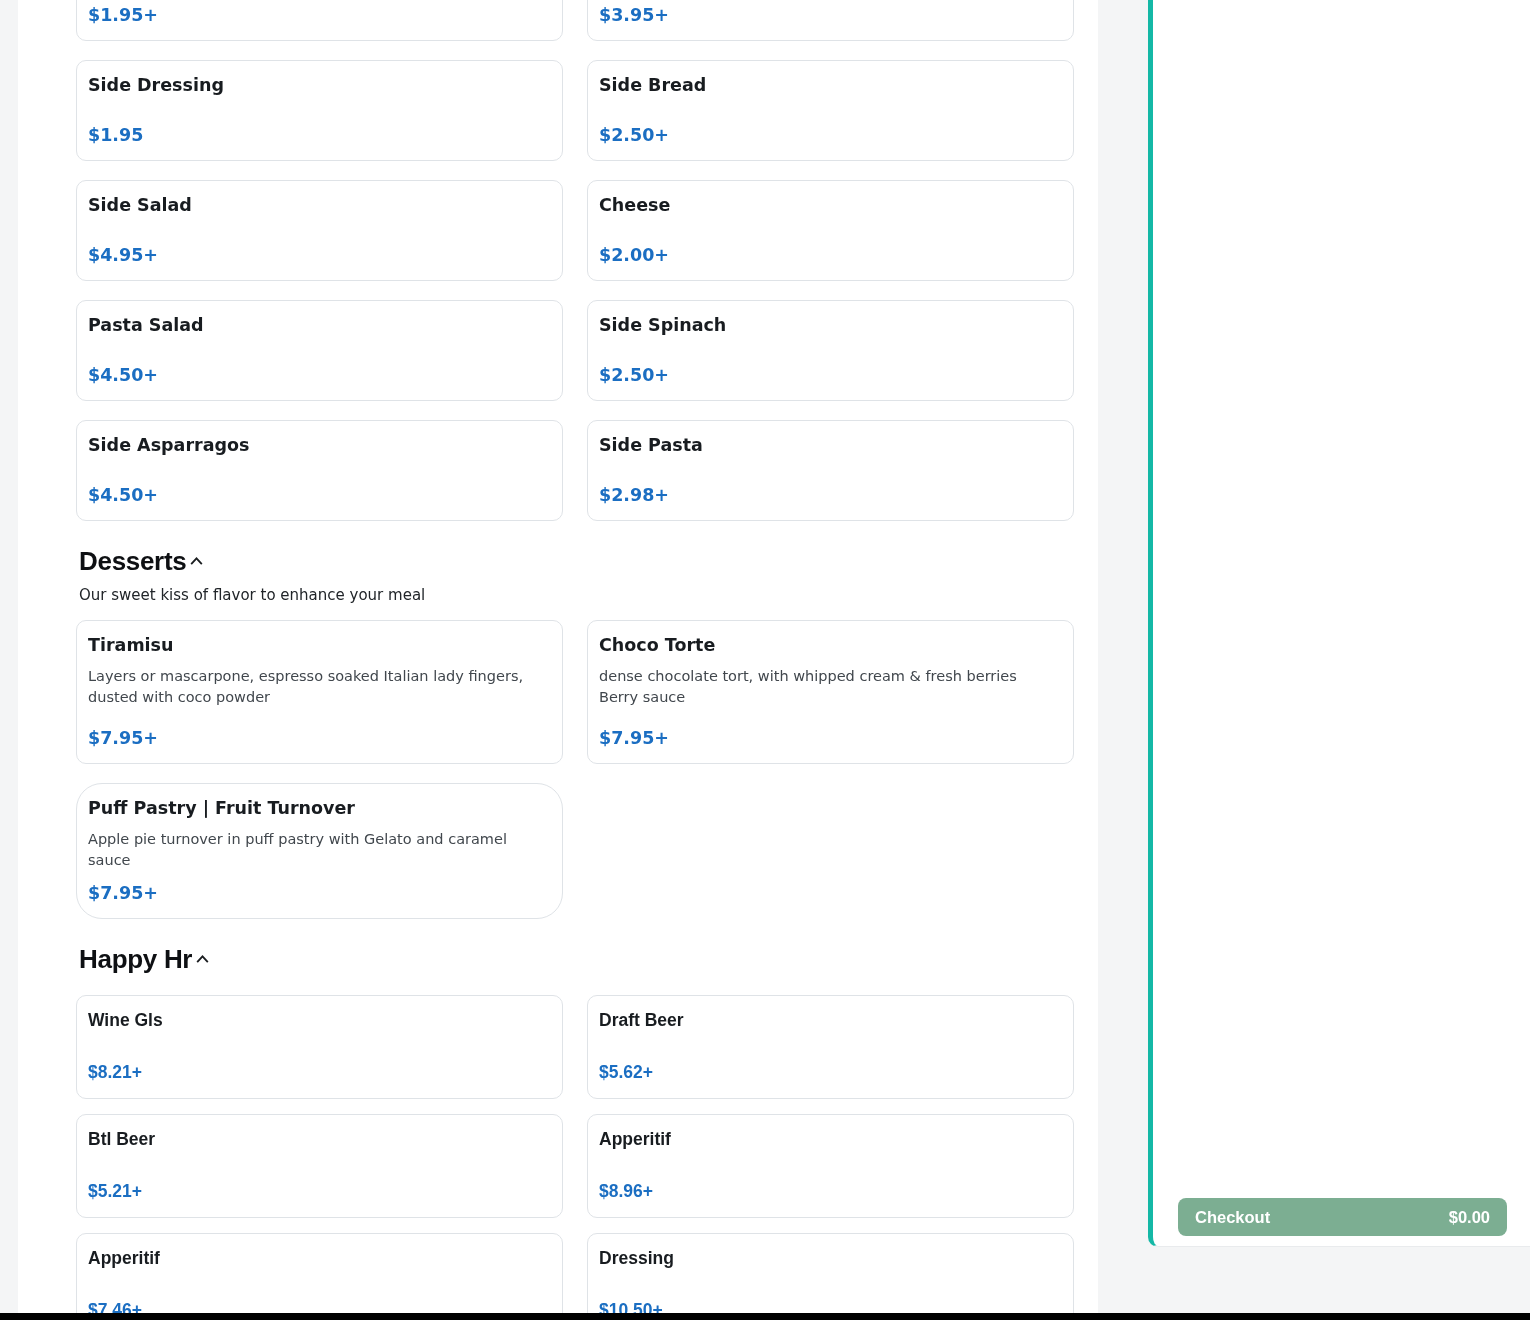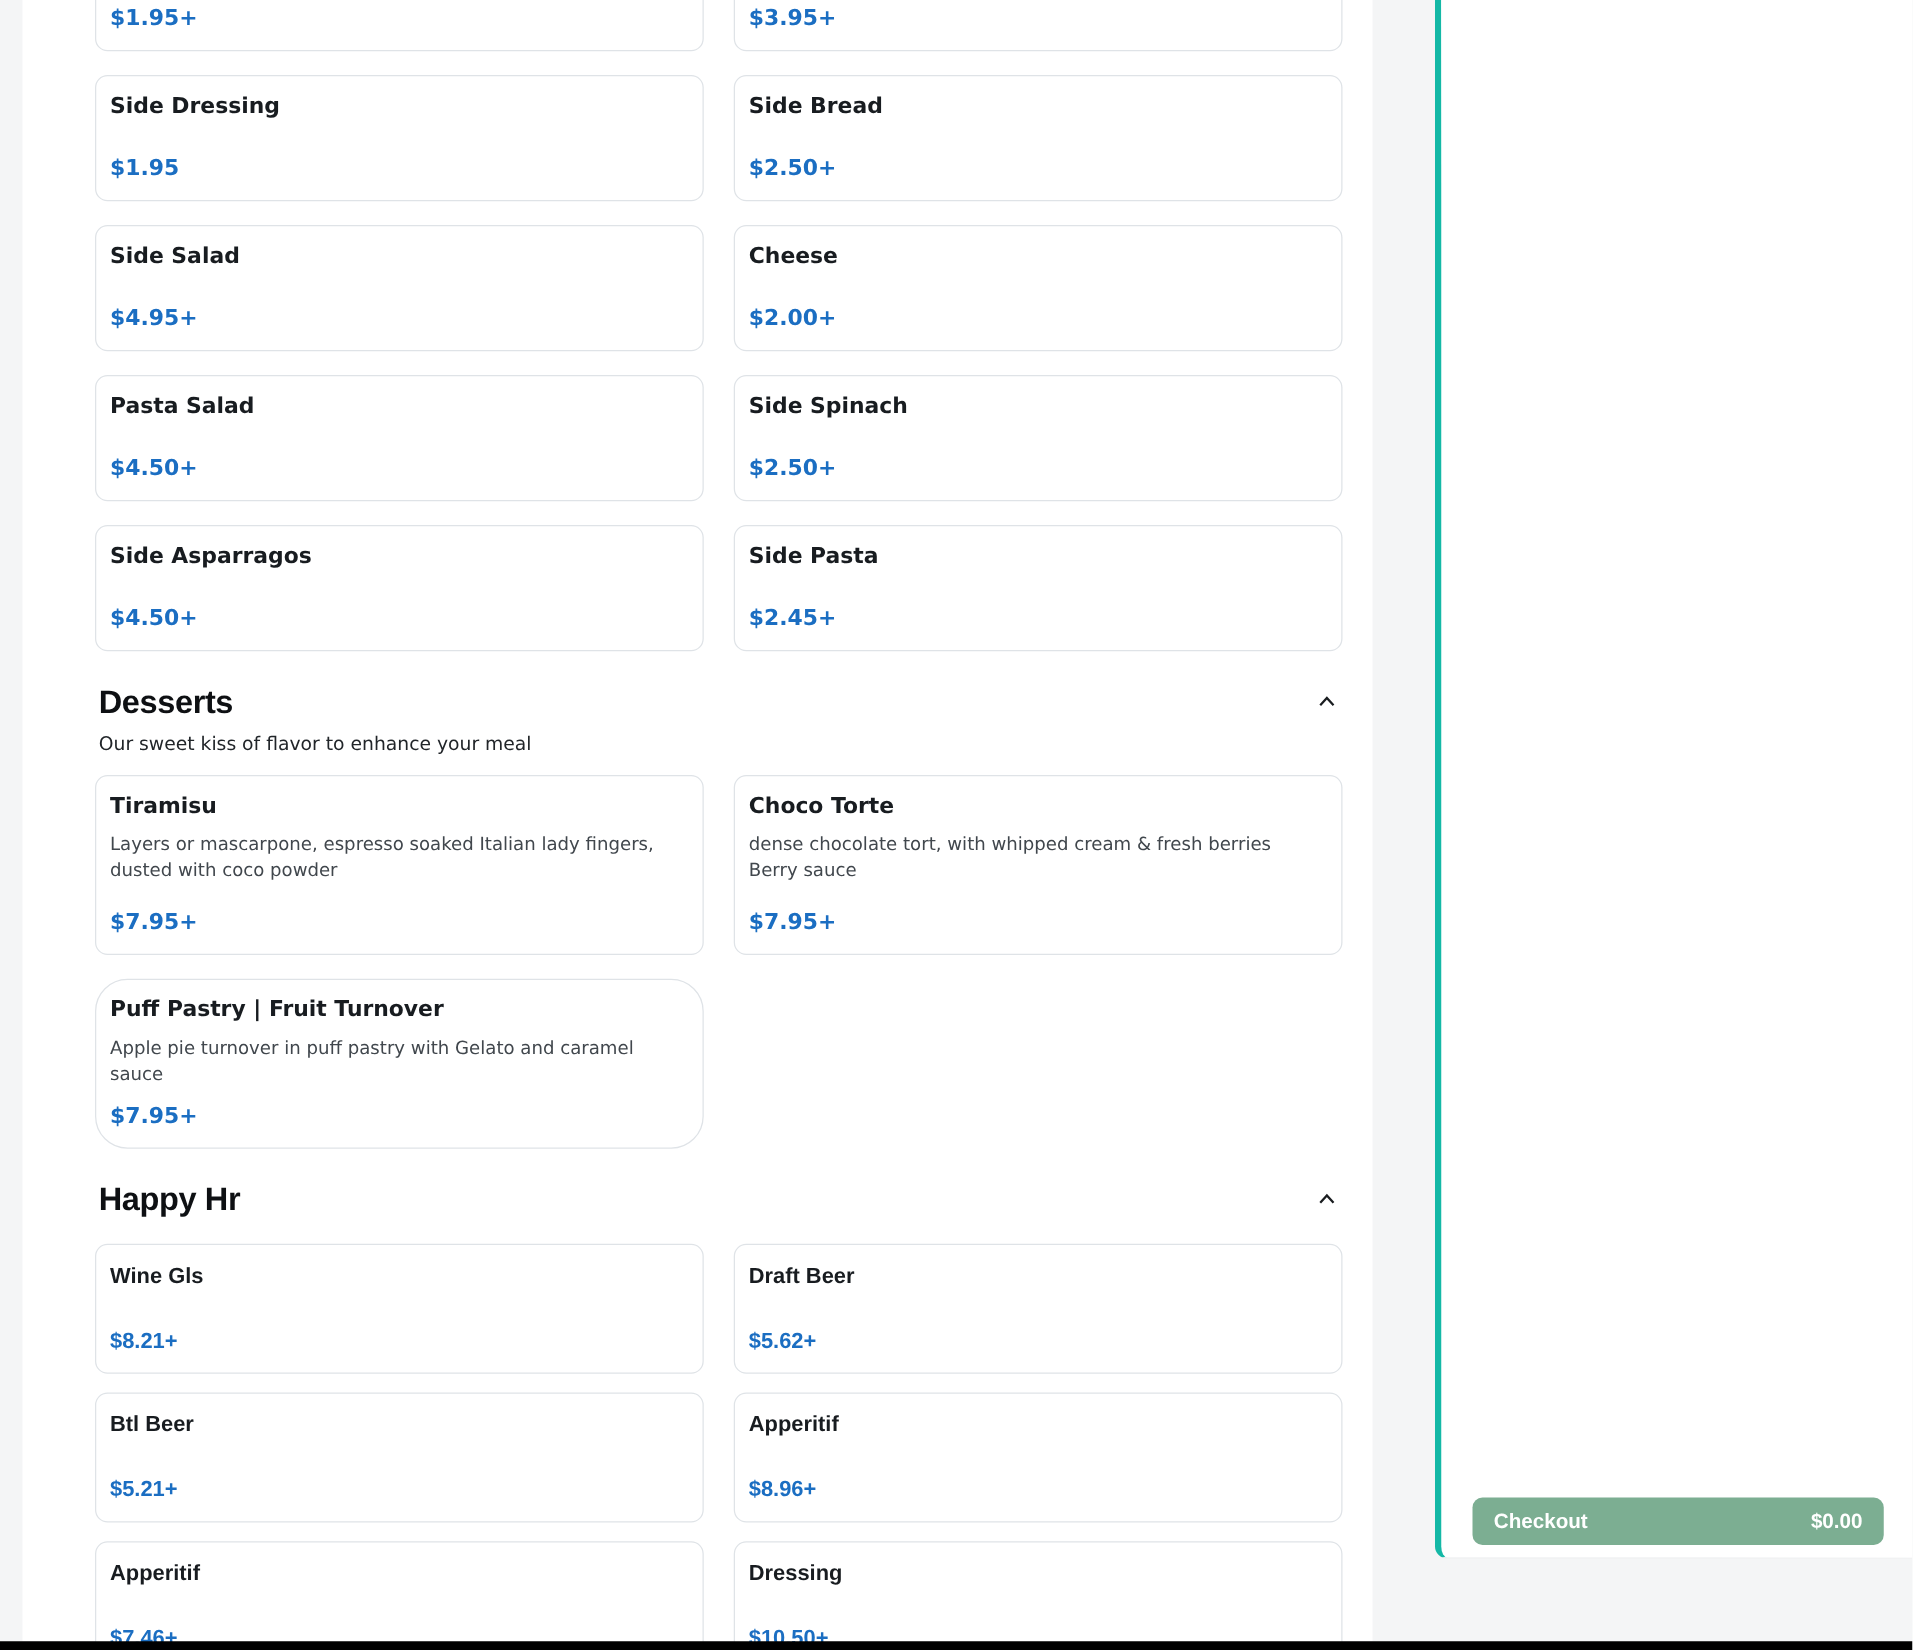--- a/index.html
+++ b/index.html
@@ -32,21 +32,21 @@
     font-size:14.5px;color:#41474d;line-height:1.45;margin-top:9px;
     padding-right:14px;
   }
   .card .price{
     font-size:17.5px;font-weight:bold;color:#1b6ec2;margin-top:auto;padding-top:12px;
   }
   .card.tall{min-height:144px;}
   .card.mid{min-height:124px;border-radius:26px;}
   .card.happy{height:104px;}
   .section-header{
-    display:flex;justify-content:space-between;align-items:center;
+    display:flex;justify-content:flex-start;align-items:center;
     margin:25px 2px 0 3px;
   }
   .section-title{
     margin:0;font-family:"Liberation Sans",sans-serif;
     font-size:26px;font-weight:800;color:#0e1013;letter-spacing:-0.3px;
   }
   .collapse-btn{
     background:none;border:none;padding:2px;cursor:pointer;line-height:0;
   }
   .section-subtitle{
@@ -114,21 +114,21 @@
       <div class="card simple">
         <span class="name">Side Spinach</span>
         <span class="price">$2.50+</span>
       </div>
       <div class="card simple">
         <span class="name">Side Asparragos</span>
         <span class="price">$4.50+</span>
       </div>
       <div class="card simple">
         <span class="name">Side Pasta</span>
-        <span class="price">$2.45+</span>
+        <span class="price">$2.98+</span>
       </div>
     </div>
 
     <div class="section-header">
       <h2 class="section-title">Desserts</h2>
       <button class="collapse-btn">
         <span>
           <svg width="17" height="17" viewBox="0 0 16 16">
               <polyline points="3,10.5 8,5 13,10.5" fill="none" stroke="#1a1d20" stroke-width="1.7"></polyline>
             </svg>

